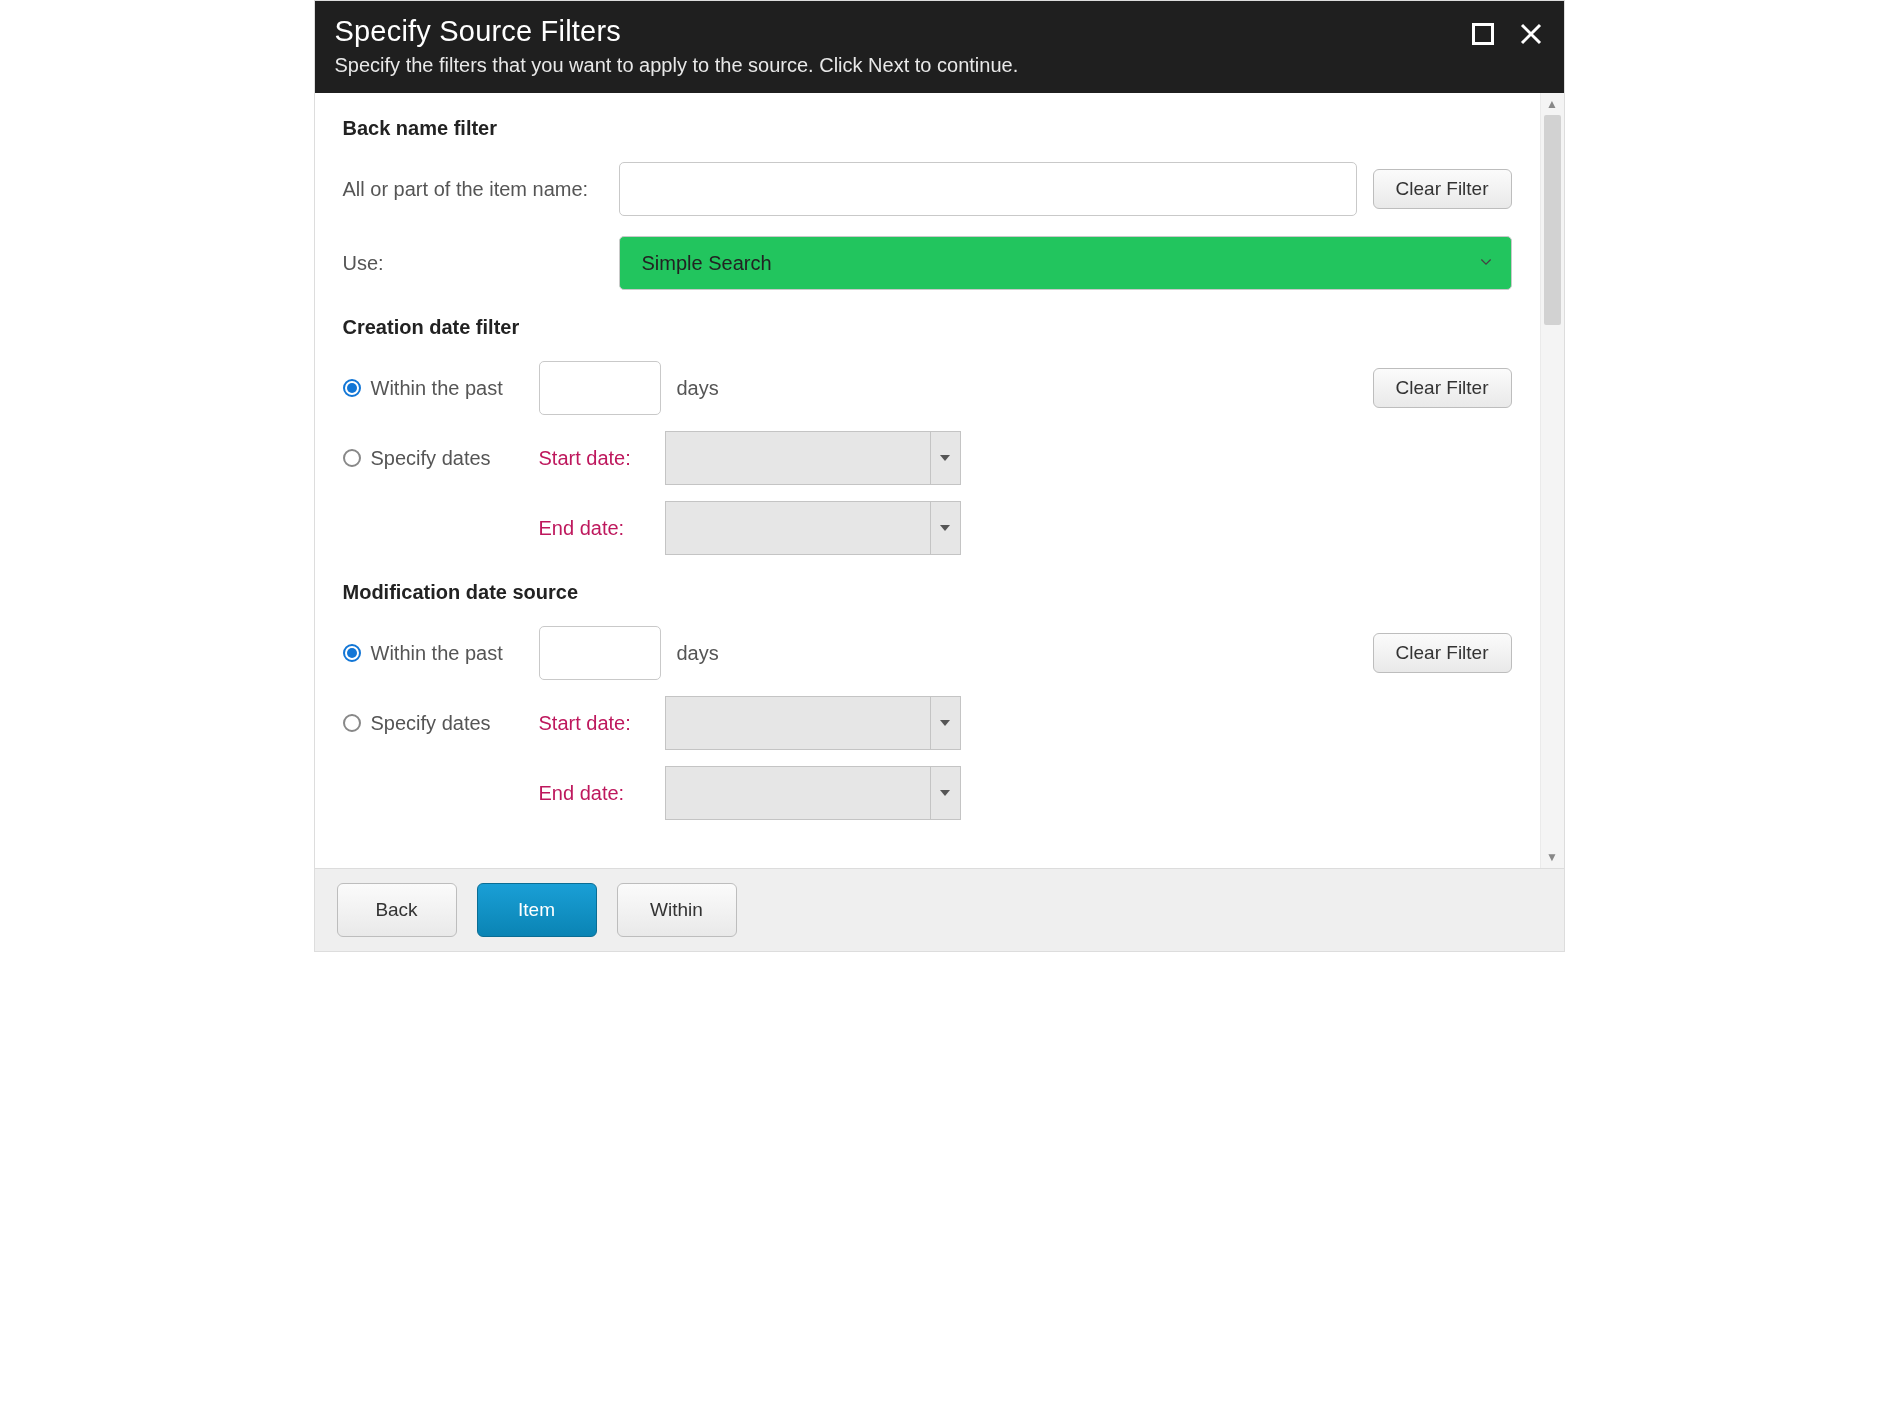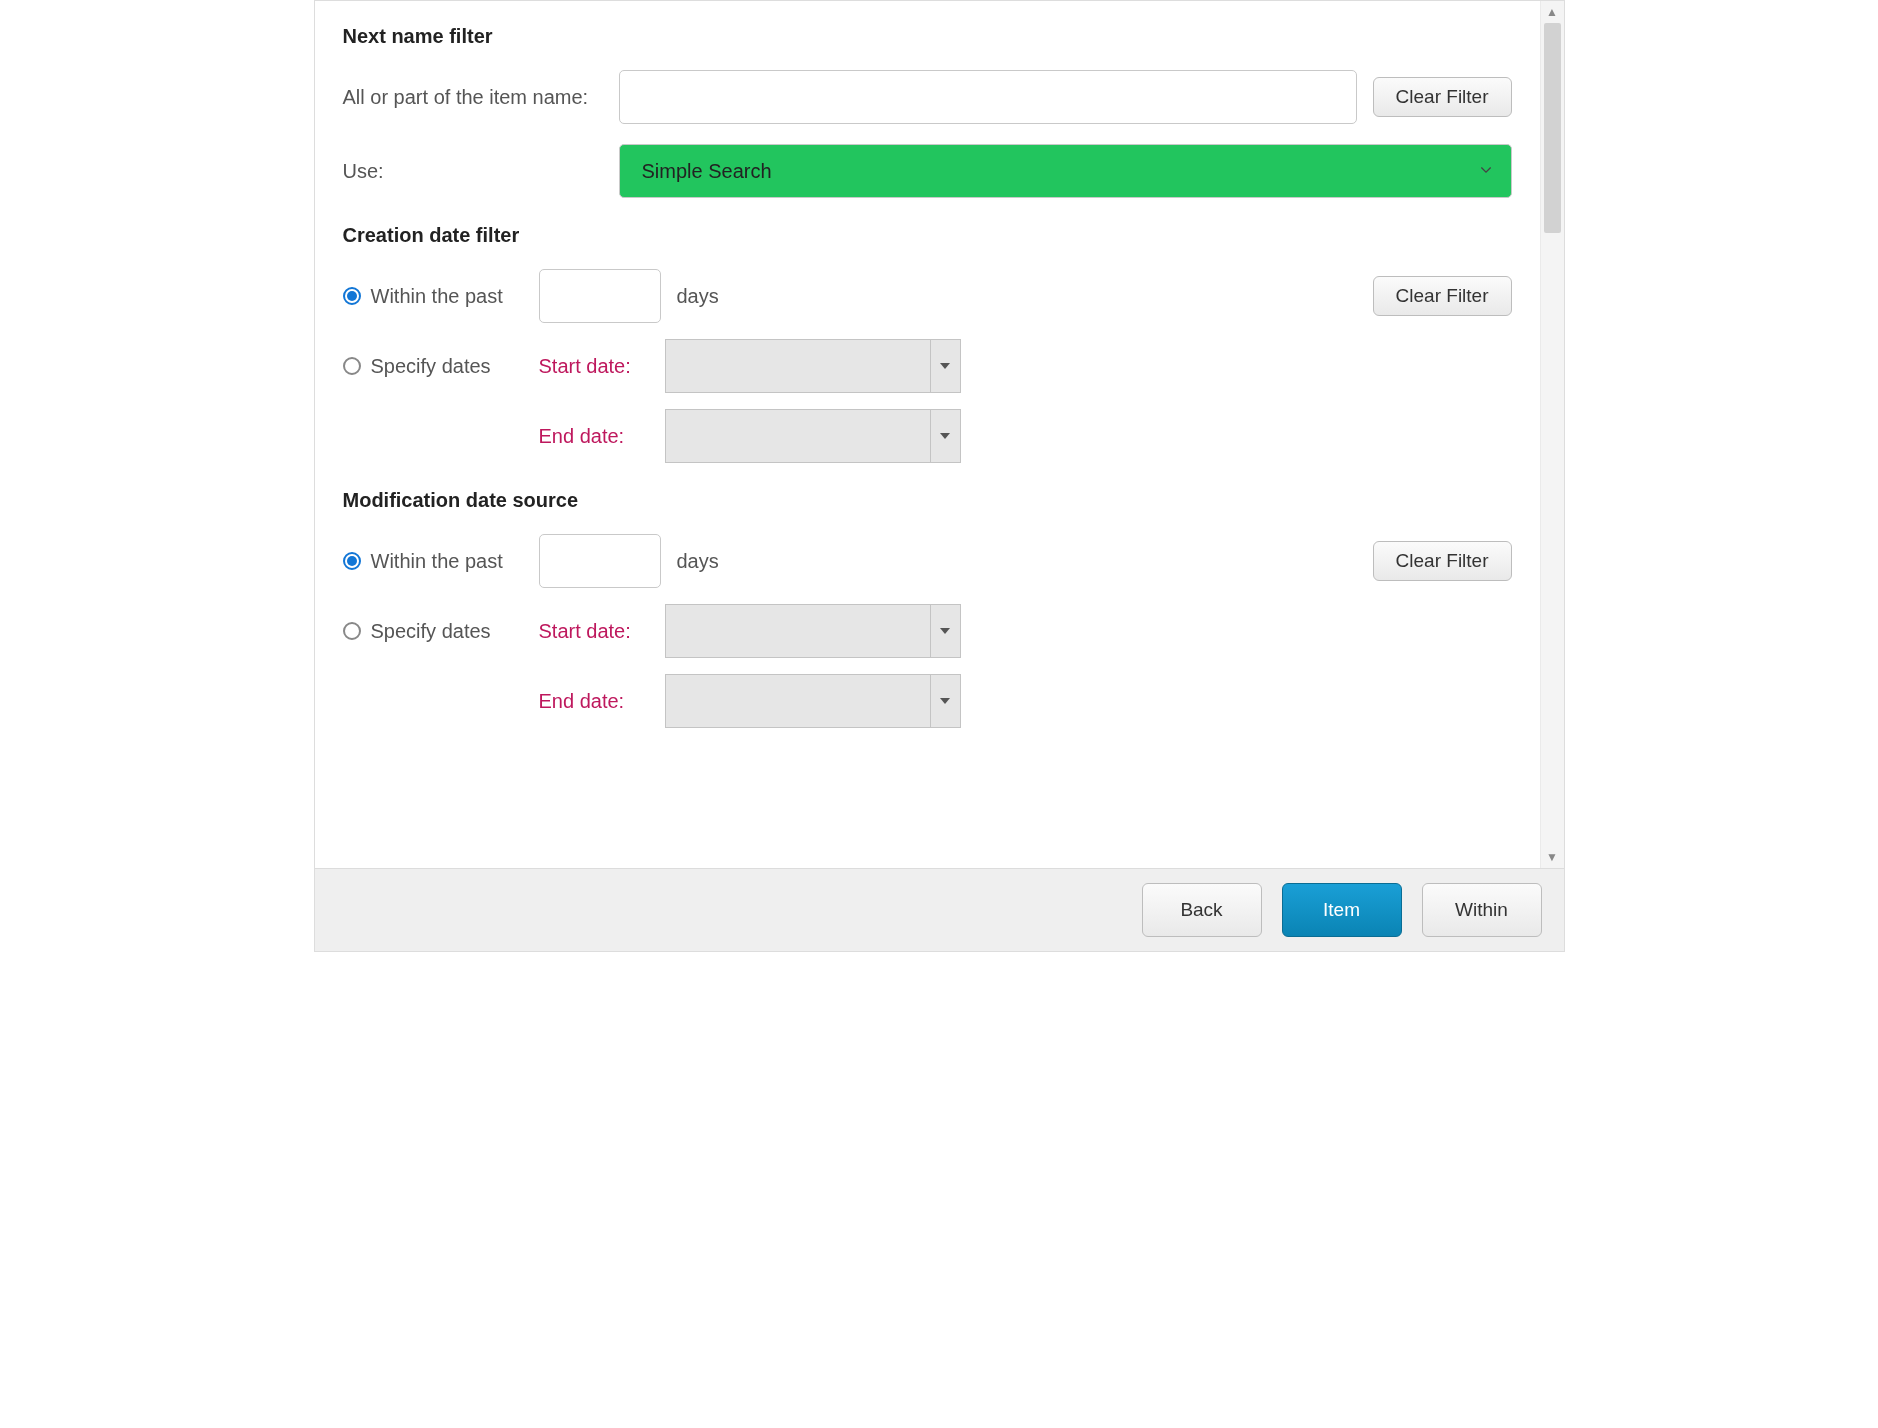--- a/index.html
+++ b/index.html
@@ -219,40 +219,56 @@
   .date-block .row { margin-bottom: 16px; }
   .date-label-col { width: 180px; flex-shrink:0; color:#555;}
   .date-subcol { width: 110px; flex-shrink:0; color:#be185d; text-align:left;}
 
   
   .footer {
     background: #efefef;
     border-top: 1px solid #dcdcdc;
     padding: 14px 22px;
     display: flex;
-    justify-content: flex-end;
     gap: 20px;
   }
   .footer .btn { height: 54px; padding: 0 30px; min-width: 120px; }
 
   
   .group { margin-bottom: 16px; }
   .group + .group { margin-top: 26px; }
 </style>
 </head>
 <body>
 
 <div class="window">
 
+  <div class="titlebar">
+    <div class="titlebar-left">
+      <h1 class="titlebar-title">Specify Source Filters</h1>
+      <p class="titlebar-subtitle">Specify the filters that you want to apply to the source. Click Next to continue.</p>
+    </div>
+    <div class="titlebar-controls">
+      <div class="ico">
+        <div class="ico-maximize"></div>
+      </div>
+      <div class="ico ico-close">
+        <svg viewBox="0 0 24 24">
+            <line x1="3" y1="3" x2="21" y2="21"></line>
+            <line x1="21" y1="3" x2="3" y2="21"></line>
+          </svg>
+      </div>
+    </div>
+  </div>
 
   <div class="body-wrap">
     <div class="content">
 
       <div class="group">
-        <p class="section-heading">Next name filter</p>
+        <p class="section-heading">Back name filter</p>
 
         <div class="row">
           <div class="col-label">All or part of the item name:</div>
           <input class="text-input wide" type="text" style="max-width: 740px;" value="">
           <button class="btn">Clear Filter</button>
         </div>
 
         <div class="row">
           <div class="col-label">Use:</div>
           <div class="select-wrap">

